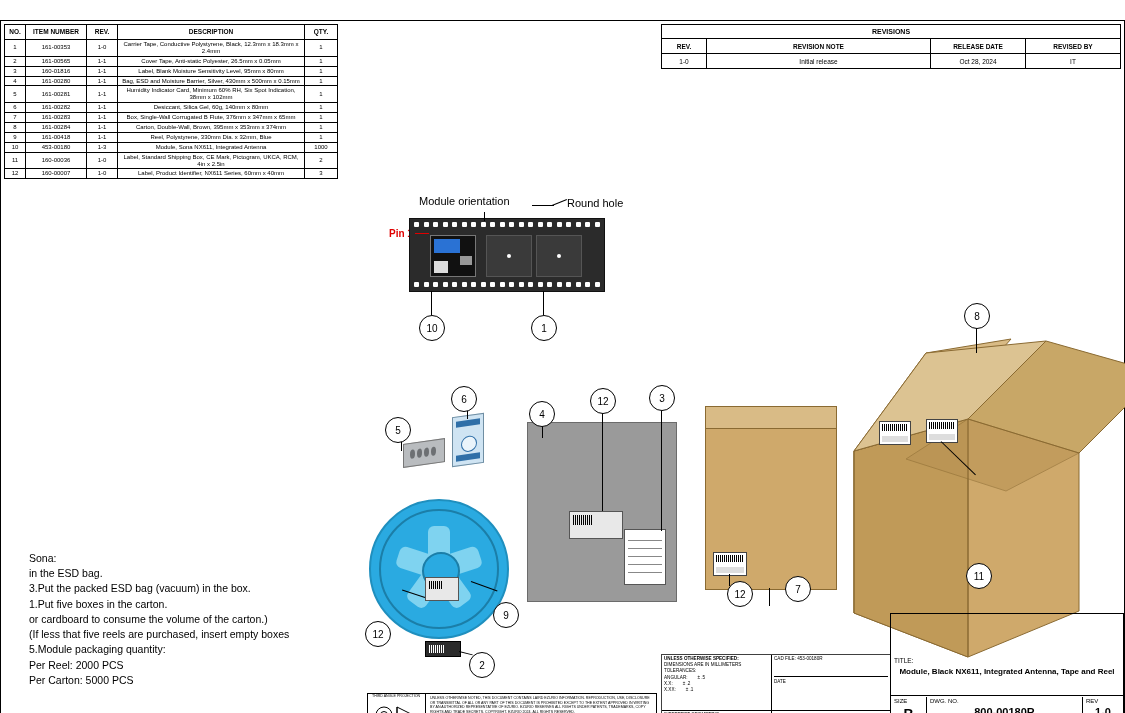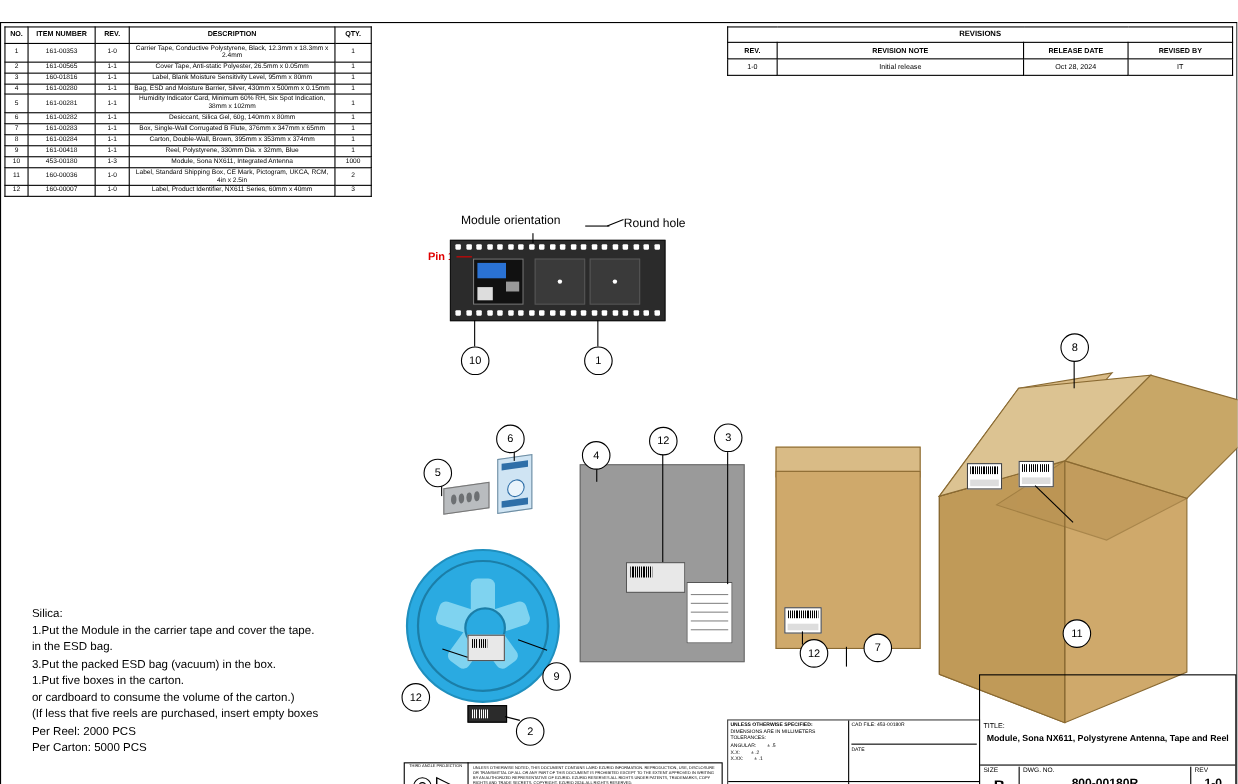--- a/index.html
+++ b/index.html
@@ -412,27 +412,27 @@
       <span class="tx"></span>
   </div>
   <div class="label-sm" style="left:925px;top:398px;width:30px;height:22px;">
     <span class="bar"></span>
       <span class="tx"></span>
   </div>
   <div class="lead" style="left:940px;top:420px;width:48px;height:1px;transform:rotate(44deg);transform-origin:left center;"></div>
   <div class="balloon" style="left:965px;top:542px;">11</div>
 
   <div class="notes">
-    <div>Silica:</div>
-    <div>1.Put the Module in the carrier tape and cover the tape.</div>
+    <div>Sona:</div>
     <div>in the ESD bag.</div>
     <div>3.Put the packed ESD bag (vacuum) in the box.</div>
     <div>1.Put five boxes in the carton.</div>
     <div>or cardboard to consume the volume of the carton.)</div>
     <div>(If less that five reels are purchased, insert empty boxes</div>
+    <div>5.Module packaging quantity:</div>
     <div>Per Reel: 2000 PCS</div>
     <div>Per Carton: 5000 PCS</div>
   </div>
 
   <div id="legal">
     <div style="margin-left:60px;">UNLESS OTHERWISE NOTED, THIS DOCUMENT CONTAINS LAIRD EZURIO INFORMATION. REPRODUCTION, USE, DISCLOSURE OR TRANSMITTAL OF ALL OR ANY PART OF THIS DOCUMENT IS PROHIBITED EXCEPT TO THE EXTENT APPROVED IN WRITING BY AN AUTHORIZED REPRESENTATIVE OF EZURIO. EZURIO RESERVES ALL RIGHTS UNDER PATENTS, TRADEMARKS, COPY RIGHTS AND TRADE SECRETS. COPYRIGHT, EZURIO 2024, ALL RIGHTS RESERVED.</div>
   </div>
   <div id="proj">
     <div class="cap">THIRD ANGLE PROJECTION</div>
     <svg id="projsym" viewBox="0 0 46 20">
@@ -475,21 +475,21 @@
       <div class="cr" style="display:flex;align-items:center;font-size:8px;">
         <span style="padding-right:10px;">SHEET 1 OF 1</span>
         <span style="border-left:1px solid #000;padding-left:8px;text-align:center;">Unit: mm</span>
       </div>
     </div>
   </div>
 
   <div id="titleblock">
     <div id="tb-title">
       <div class="k">TITLE:</div>
-      <div class="v">Module, Sona NX611, Polystyrene Antenna, Tape and Reel</div>
+      <div class="v">Module, Black NX611, Integrated Antenna, Tape and Reel</div>
     </div>
     <div id="tb-bot">
       <div class="cell" style="width:36px;">
         <div class="k">SIZE</div>
         <div class="v">B</div>
       </div>
       <div class="cell" style="flex:1;">
         <div class="k">DWG. NO.</div>
         <div class="v small">800-00180R</div>
       </div>

